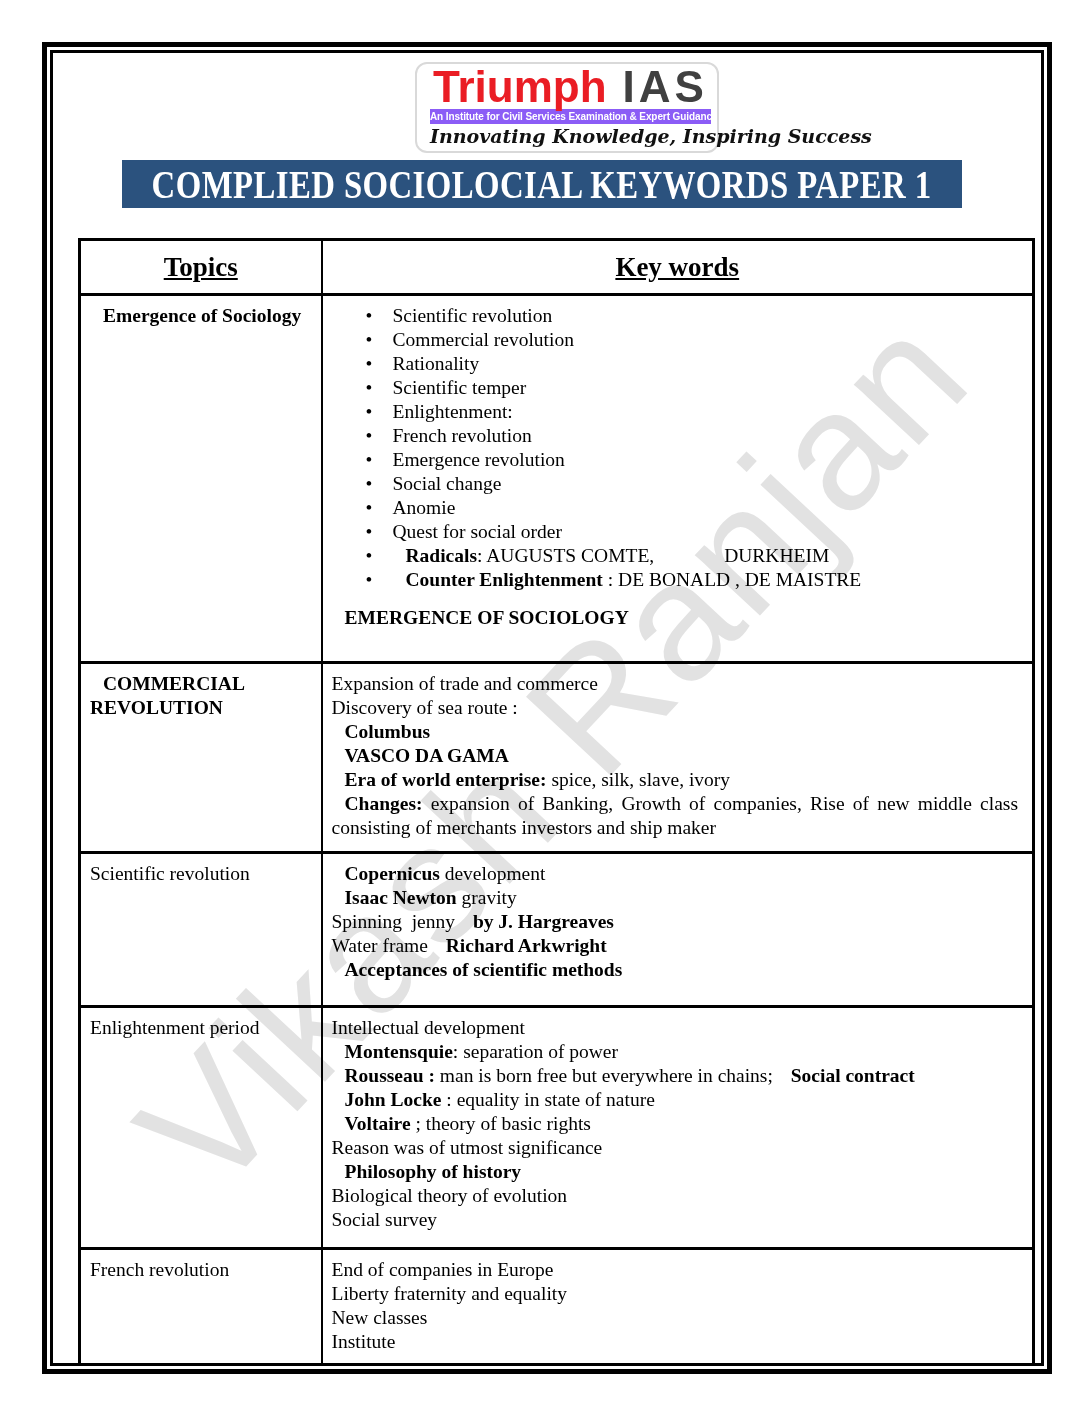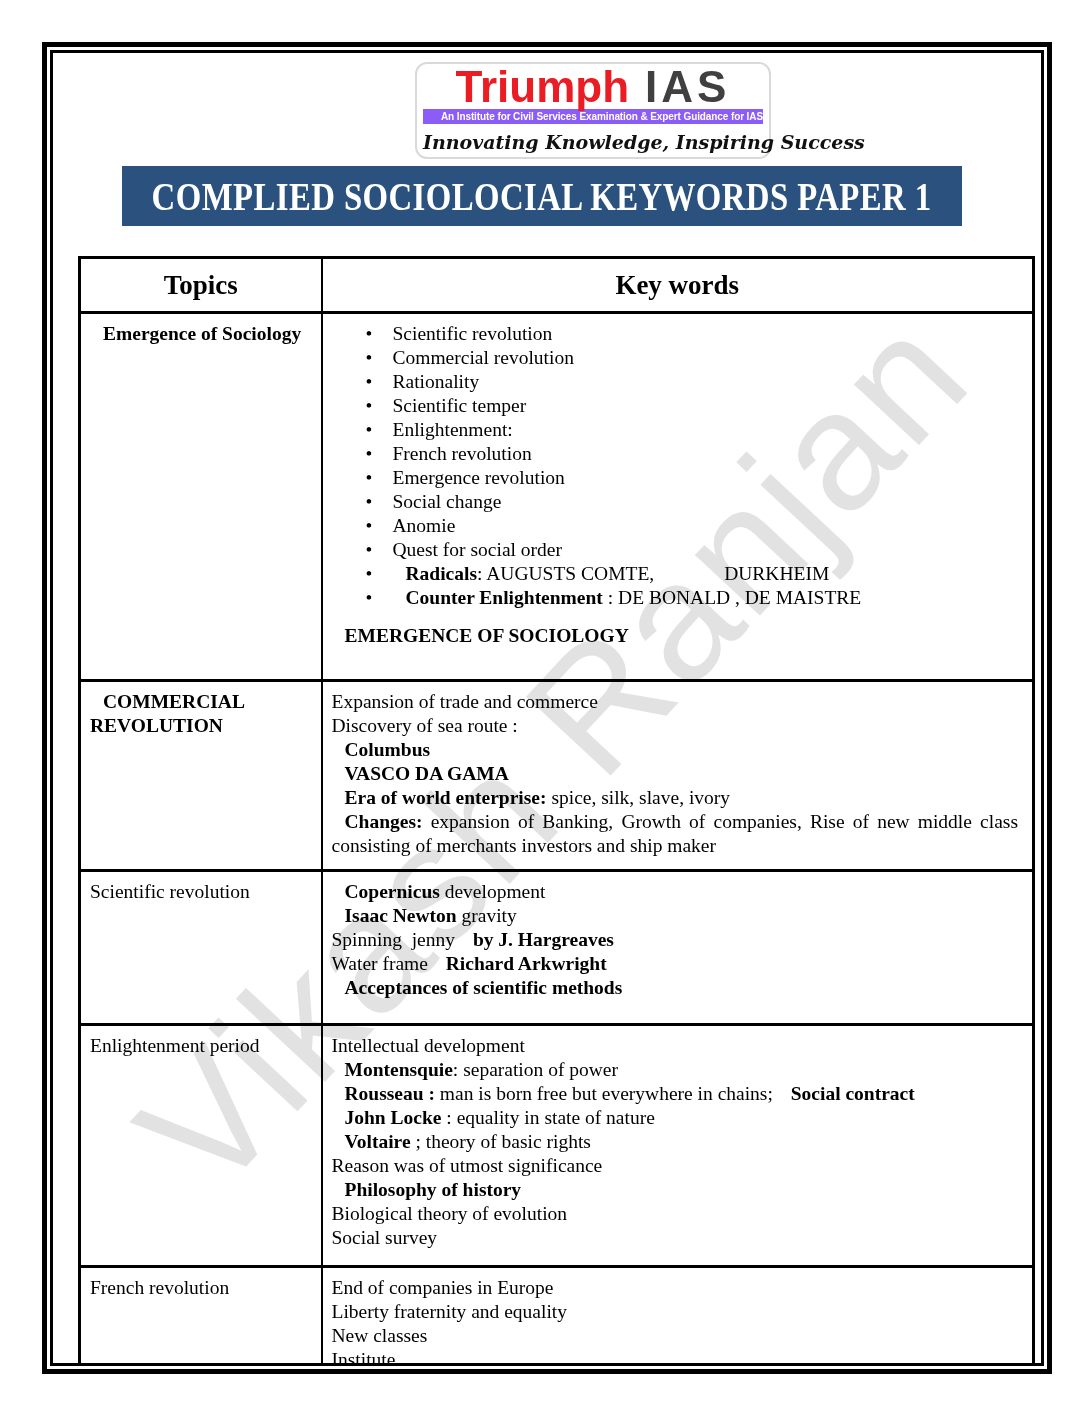--- a/index.html
+++ b/index.html
@@ -13,46 +13,46 @@
     position:relative;overflow:hidden;background:#fff;}
 
   
   .watermark{position:absolute;left:500px;top:700px;transform:translate(-50%,-50%) rotate(-47deg);
     font-family:"Liberation Sans",sans-serif;font-size:168px;color:#e2e2e2;white-space:nowrap;
     letter-spacing:3px;z-index:0;user-select:none;}
 
   .content{position:relative;z-index:1;}
 
   
-  .logo-box{width:356px;margin:9px 0 0 362px;border:2px solid #d9d9d9;border-radius:12px;
-    background:#fff;padding:3px 6px 4px 6px;box-sizing:border-box;text-align:right;}
+  .logo-box{width:304px;margin:9px 0 0 362px;border:2px solid #d9d9d9;border-radius:12px;
+    background:#fff;padding:3px 6px 4px 13px;box-sizing:border-box;text-align:left;}
   .brand-line{display:flex;justify-content:center;align-items:baseline;gap:16px;
     font-family:"Liberation Sans",sans-serif;font-weight:bold;font-size:44px;line-height:0.92;}
   .brand-red{color:var(--brand-red,#ea1d24);}
   .brand-dark{color:#404040;letter-spacing:4px;}
   .logo-bar{background:#8b5cf6;color:#fff;font-family:"Liberation Sans",sans-serif;
     font-weight:bold;font-size:10px;letter-spacing:-0.1px;white-space:nowrap;
     padding:2px 0;margin-top:2px;}
   .logo-tagline{font-family:"DejaVu Serif",serif;font-style:italic;font-weight:bold;
-    font-size:19px;color:#111;margin-top:7px;white-space:nowrap;}
+    font-size:19px;color:#111;margin-top:1px;white-space:nowrap;}
 
   
-  .banner{width:840px;height:60px;margin:7px 0 0 69px;background:var(--banner-bg,#2b527e);
+  .banner{width:840px;height:48px;margin:7px 0 0 69px;background:var(--banner-bg,#2b527e);
     display:flex;align-items:center;justify-content:center;}
   .banner-title{color:#fff;font-weight:bold;font-size:40px;white-space:nowrap;
     transform:scaleX(0.82);transform-origin:center;letter-spacing:0.5px;}
 
   
   table.kw{border-collapse:collapse;width:954px;margin:30px 0 0 25px;table-layout:fixed;}
   table.kw,table.kw th,table.kw td{border:2px solid #000;}
   table.kw{border-width:3px;}
   table.kw th{border-bottom-width:3px;}
   table.kw th,table.kw td{border-top-width:3px;border-bottom-width:3px;}
   col.c-topic{width:242px;} col.c-kw{width:712px;}
-  th{height:50px;font-size:27px;font-weight:bold;text-align:center;vertical-align:middle;background:transparent;}
+  th{height:50px;font-size:27px;font-weight:bold;text-align:center;vertical-align:middle;background:transparent;text-decoration:underline;}
   td{vertical-align:top;padding:8px 14px 6px 9px;font-size:19.5px;line-height:24px;background:transparent;}
   td.topic-cell{padding-left:9px;}
   tbody tr:nth-child(1) td{height:351px;}
   tbody tr:nth-child(2) td{height:173px;}
   tbody tr:nth-child(3) td{height:137px;}
   tbody tr:nth-child(4) td{height:225px;}
   tbody tr:nth-child(5) td{height:113px;}
   .line{min-height:24px;}
   .b{font-weight:bold;margin-left:13px;}
   .bullet{position:relative;padding-left:61px;}

